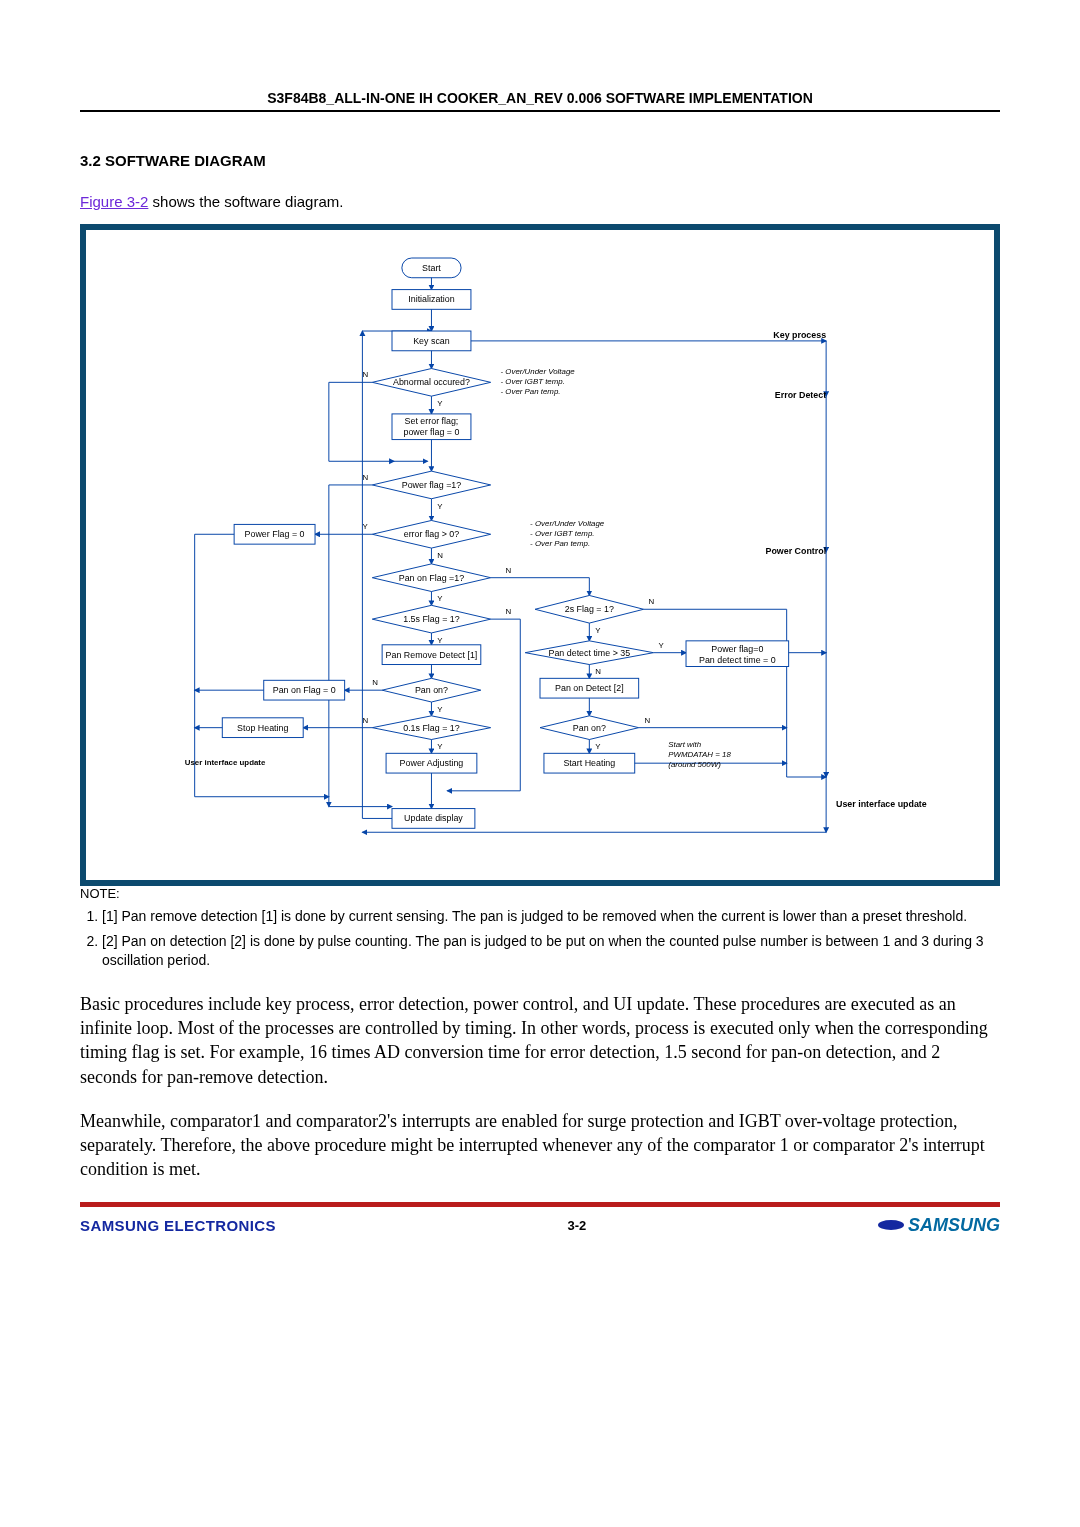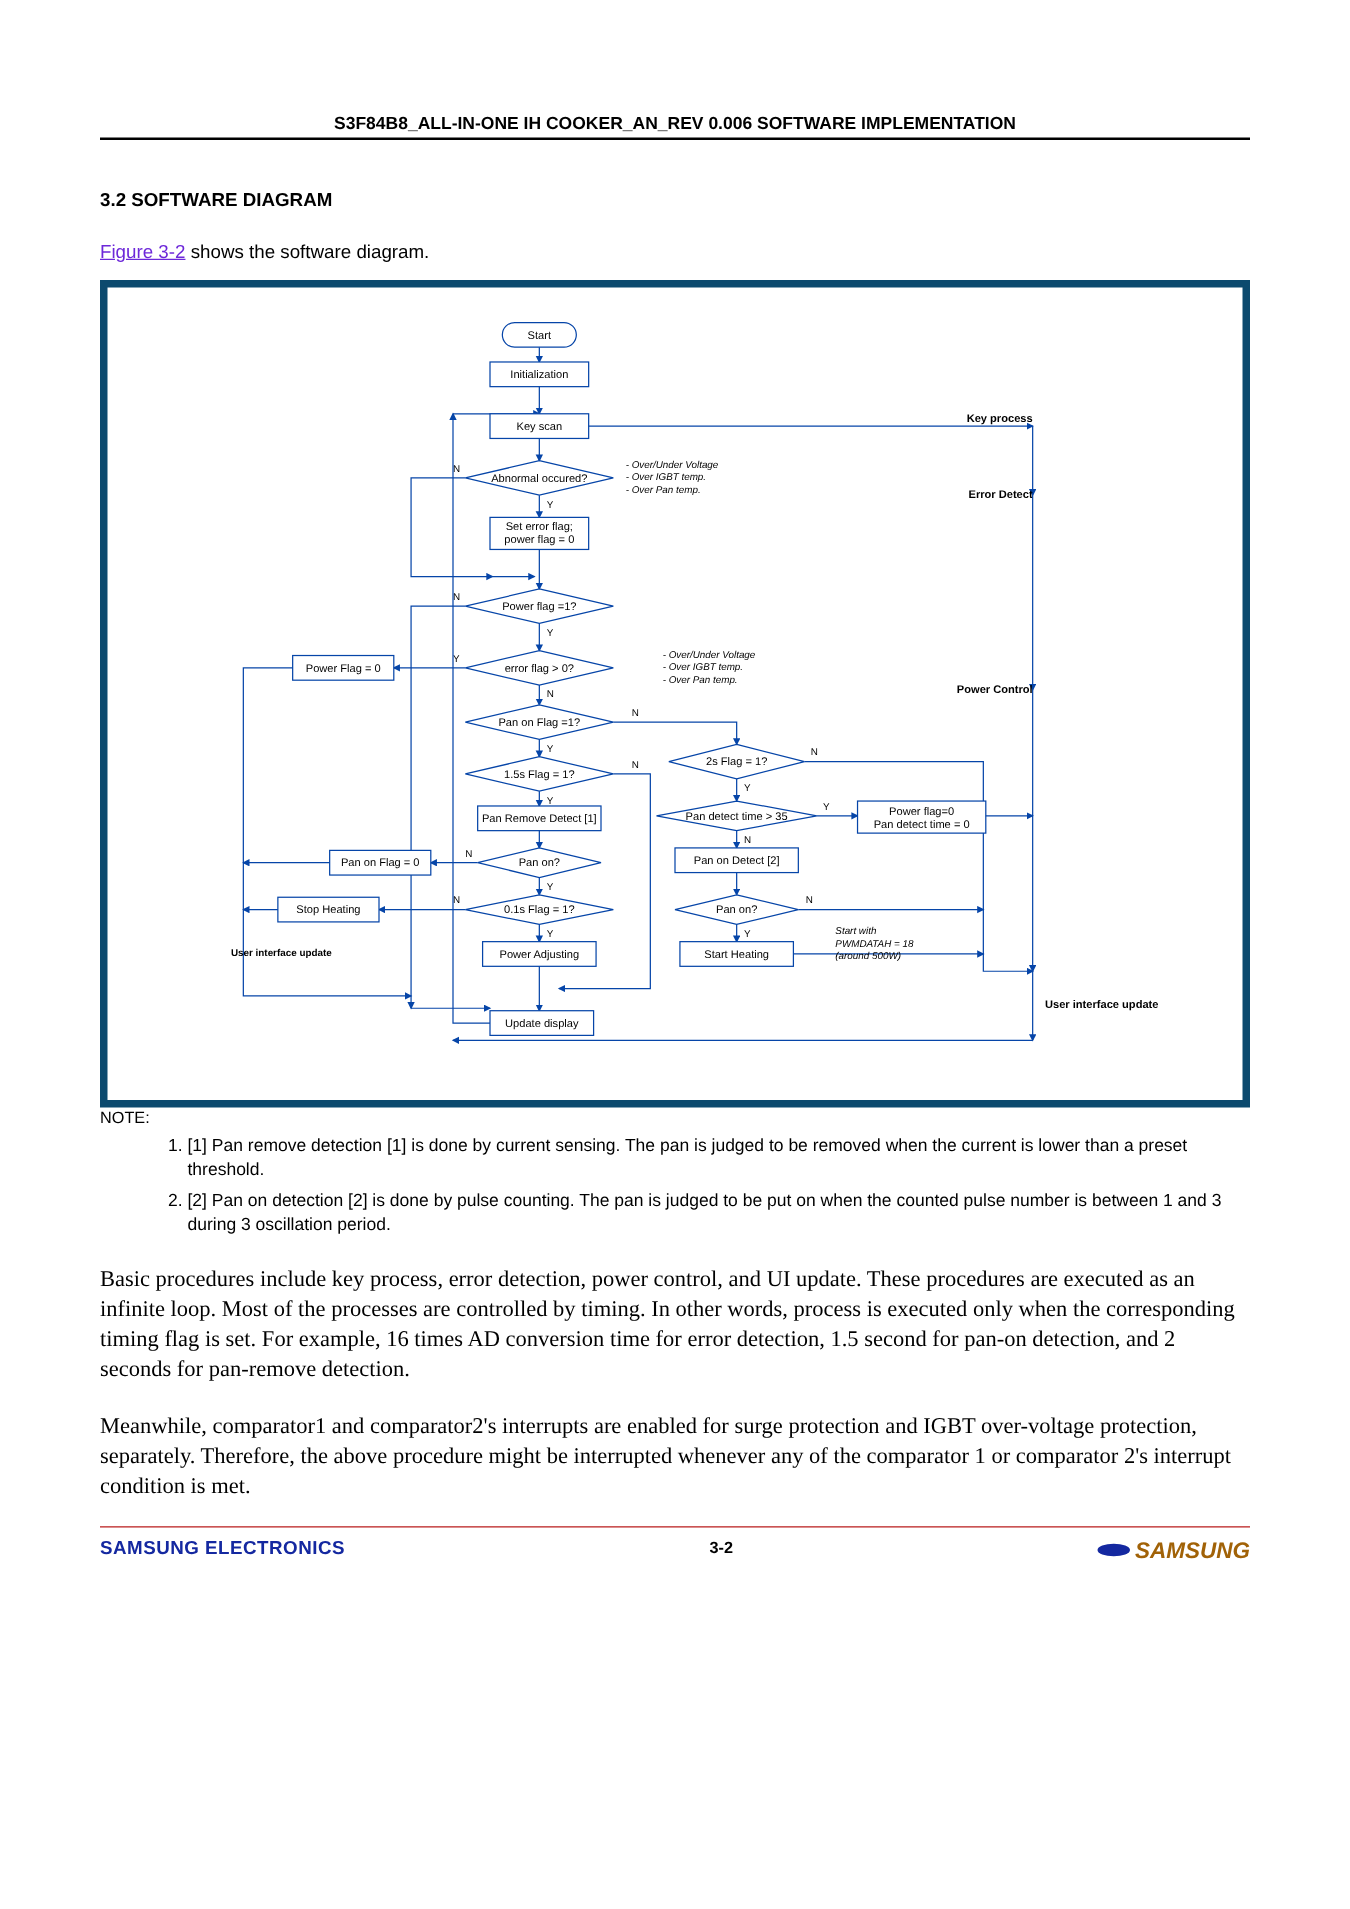--- a/index.html
+++ b/index.html
@@ -84,48 +84,48 @@
     margin-bottom: 6px;
   }
   .note-list {
     font-size: 14px;
     line-height: 1.35;
     padding-left: 22px;
     margin: 0 0 22px 0;
   }
   .note-list li {
     margin-bottom: 6px;
-    margin-left: 48px;
   }
   .body-para {
     font-size: 18px;
     line-height: 1.35;
     margin-bottom: 20px;
     font-family: Liberation Serif, serif;
   }
   .footer-rule {
-    border-top: 1px solid #b91c1c;
+    border-top: 5px solid #b91c1c;
     margin-top: 8px;
     padding-top: 8px;
     display: flex;
+    align-items: center;
     justify-content: space-between;
   }
   .brand-left {
     color: #1428A0;
     font-weight: bold;
     font-size: 15px;
     letter-spacing: 0.4px;
   }
   .page-num {
     font-weight: bold;
     font-size: 13px;
   }
   .brand-right {
     display:flex; align-items:center; gap:4px;
-    color:#a16207; font-style:italic; font-weight:bold;
+    color:#0369a1; font-style:italic; font-weight:bold;
     font-size:18px;
   }
   .brand-ellipse {
     width:26px; height:10px; border-radius:50%;
     background:#1428A0; display:inline-block;
   }
 </style>
 </head>
 <body>
 

